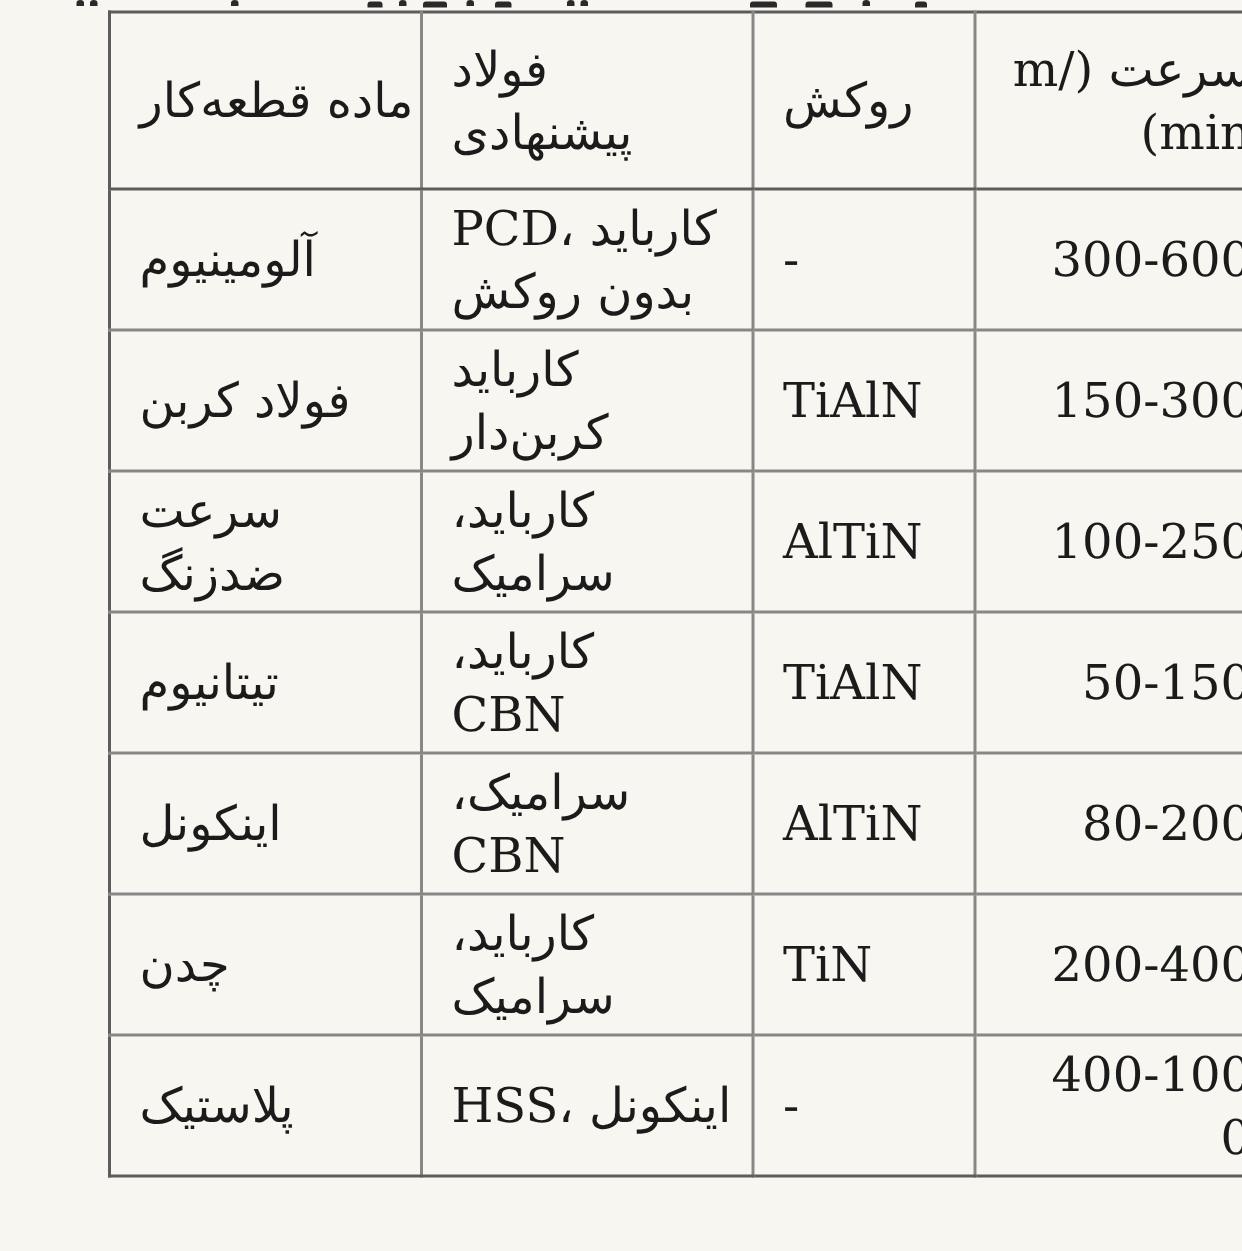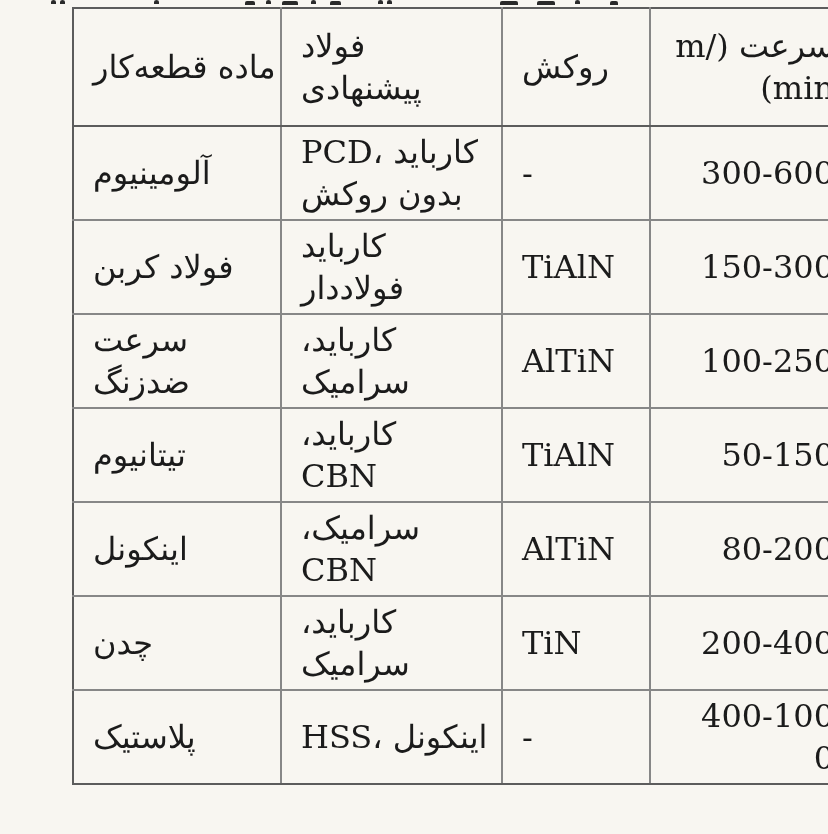--- a/index.html
+++ b/index.html
@@ -121,21 +121,21 @@
           <td>
             <div class="cell-line">300-600</div>
           </td>
         </tr>
         <tr>
           <td>
             <div class="cell-line">فولاد کربن</div>
           </td>
           <td>
             <div class="cell-line">کارباید</div>
-            <div class="cell-line">فولاد‌دار</div>
+            <div class="cell-line">کربن‌دار</div>
           </td>
           <td>
             <div class="cell-line">TiAlN</div>
           </td>
           <td>
             <div class="cell-line">150-300</div>
           </td>
         </tr>
         <tr>
           <td>

